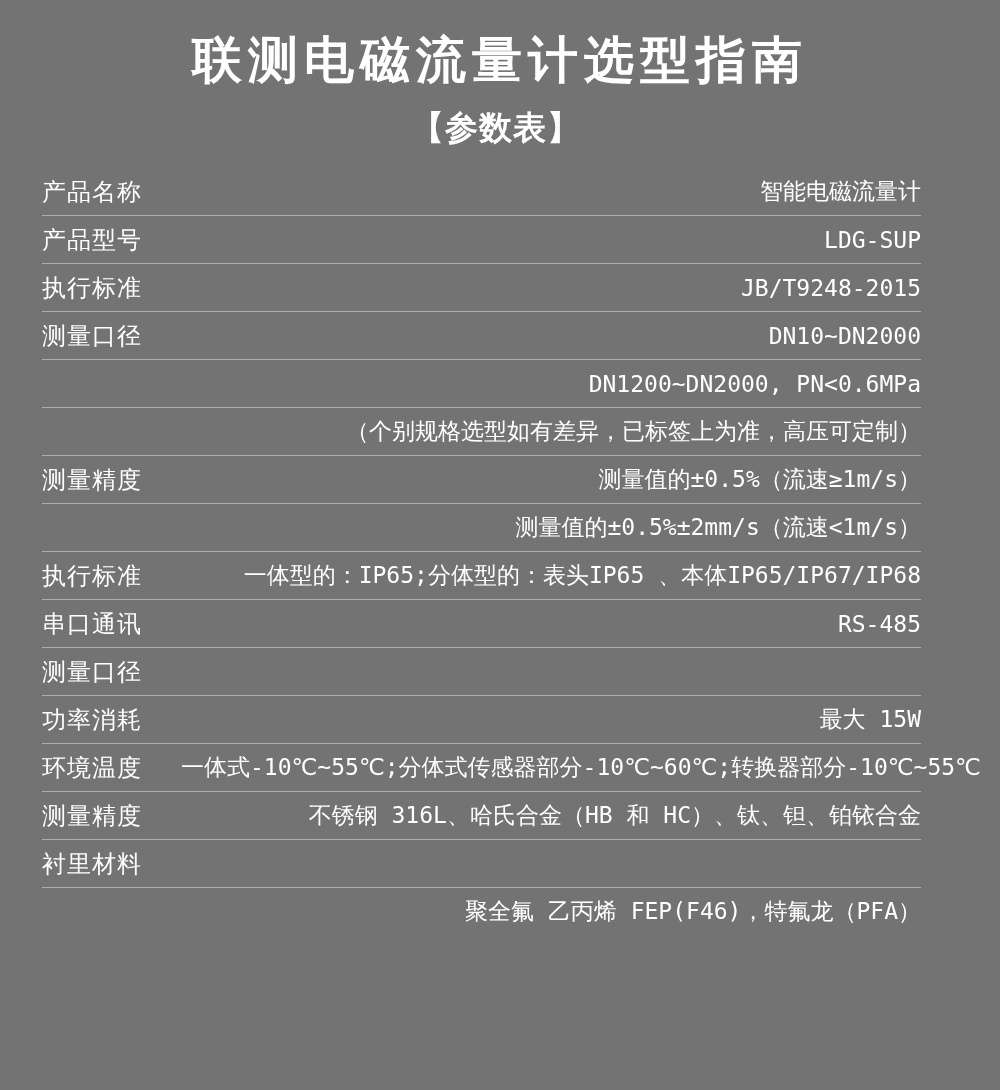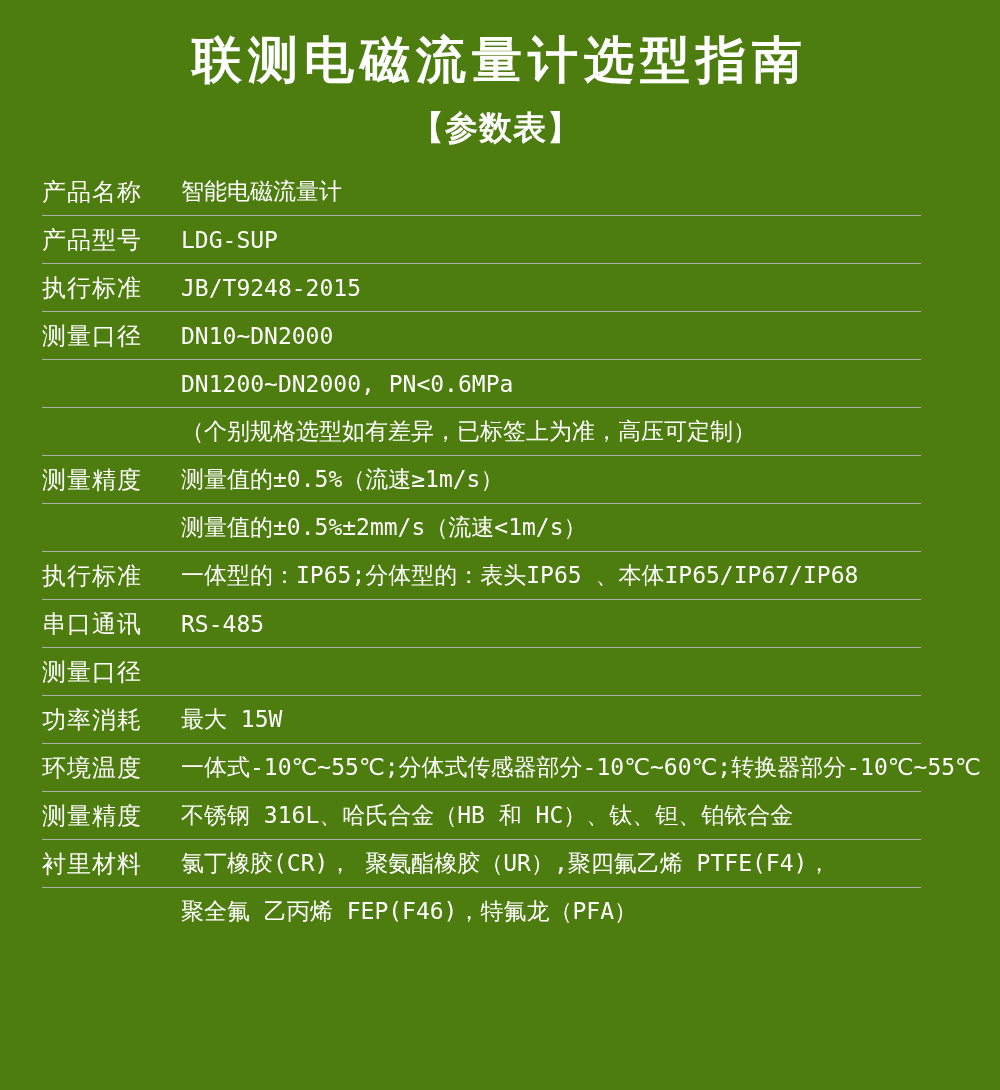--- a/index.html
+++ b/index.html
@@ -4,21 +4,21 @@
 <style>
   html, body {
     margin: 0;
     padding: 0;
     background: #000000;
   }
   .page {
     position: relative;
     width: 1000px;
     height: 1090px;
-    background: #4d7c0f;
+    background: #737373;
     color: #ffffff;
     font-family: "Liberation Sans", "DejaVu Sans", sans-serif;
     overflow: hidden;
   }
   .title {
     margin: 0;
     padding-top: 28px;
     font-size: 50px;
     line-height: 64px;
     font-weight: 700;
@@ -39,20 +39,21 @@
     position: absolute;
     left: 42px;
     top: 168px;
     width: 879px;
   }
   .spec-row {
     display: flex;
     align-items: center;
     height: 47px;
     border-bottom: 1px solid #adadad;
+    justify-content: space-between;
   }
   .spec-row:last-child {
     border-bottom: none;
   }
   .spec-label {
     width: 131px;
     flex-shrink: 0;
     font-size: 24px;
     font-weight: 400;
     letter-spacing: 1px;
@@ -123,20 +124,19 @@
     <div class="spec-row">
       <div class="spec-label">环境温度</div>
       <div class="spec-value">一体式-10℃~55℃;分体式传感器部分-10℃~60℃;转换器部分-10℃~55℃</div>
     </div>
     <div class="spec-row">
       <div class="spec-label">测量精度</div>
       <div class="spec-value">不锈钢 316L、哈氏合金（HB 和 HC）、钛、钽、铂铱合金</div>
     </div>
     <div class="spec-row">
       <div class="spec-label">衬里材料</div>
-      <div class="spec-value">氯丁橡胶(CR)， 聚氨酯橡胶（UR）,聚四氟乙烯 PTFE(F4)，</div>
     </div>
     <div class="spec-row">
       <div class="spec-label"></div>
       <div class="spec-value">聚全氟 乙丙烯 FEP(F46)，特氟龙（PFA）</div>
     </div>
   </div>
 </div>
 
 </body></html>

